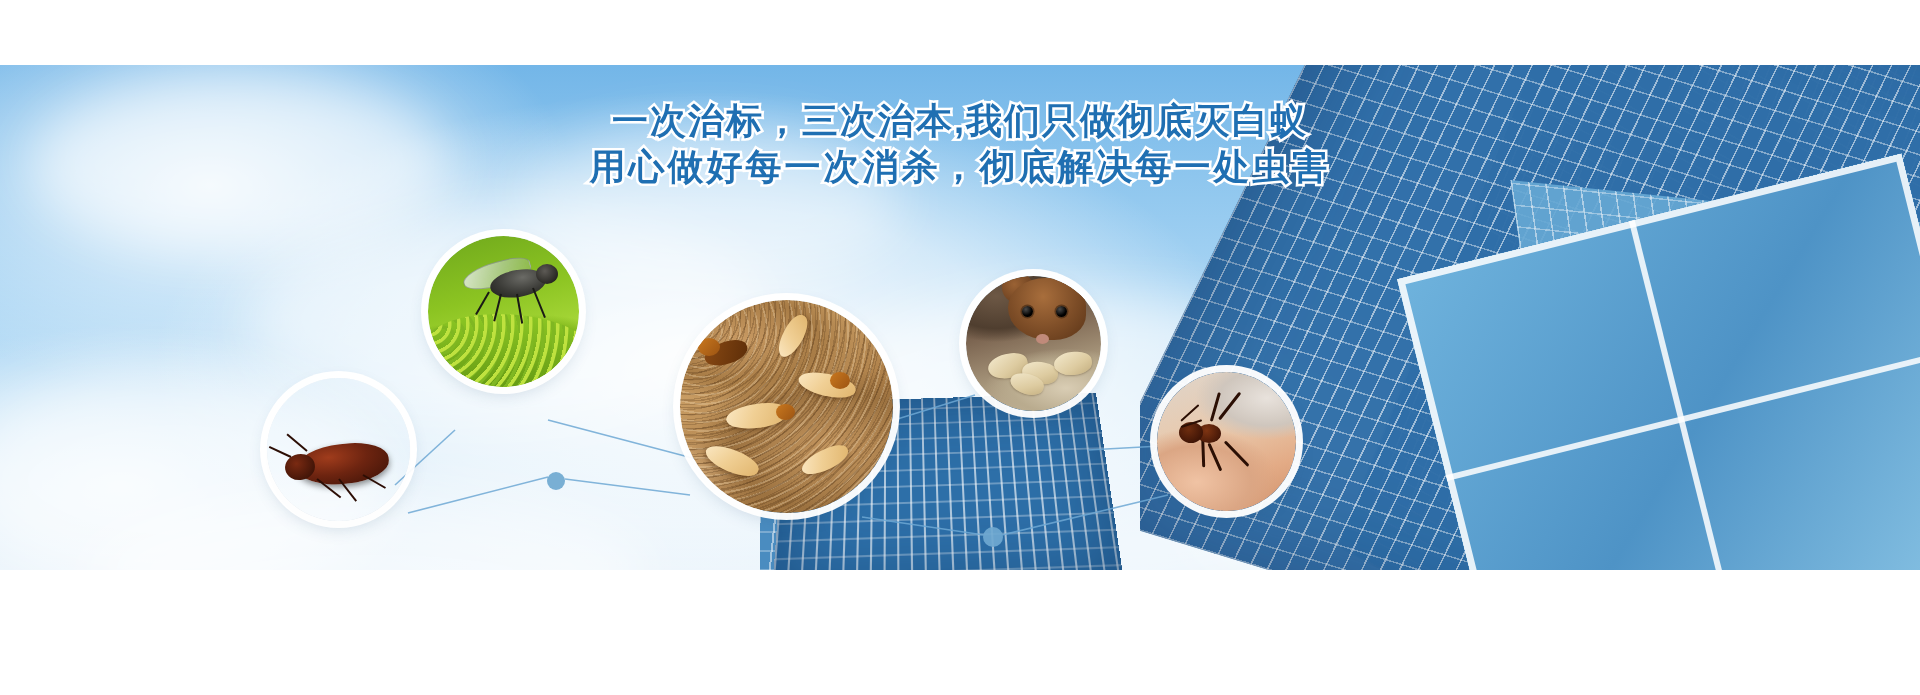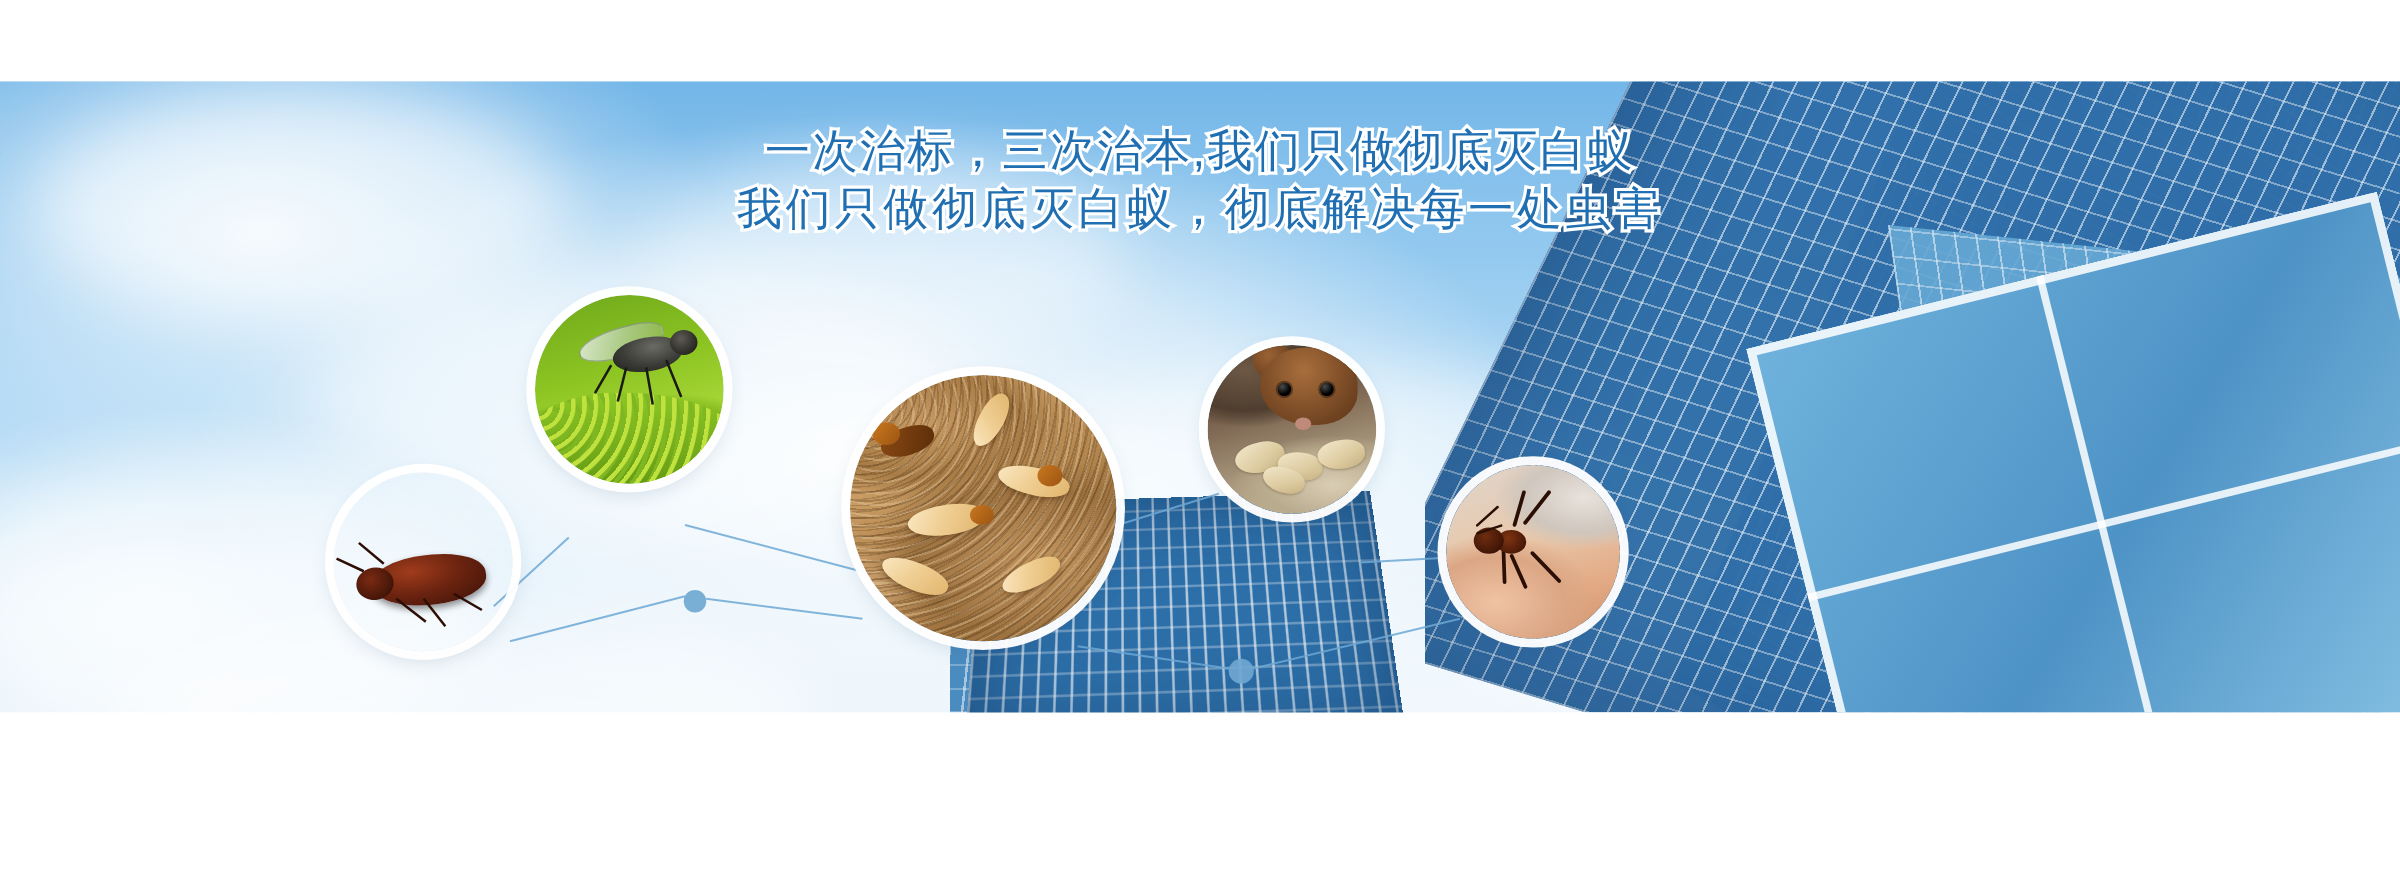--- a/index.html
+++ b/index.html
@@ -91,21 +91,21 @@
   }
 
   
   .headline{
     position:absolute;left:0;top:98px;width:1920px;text-align:center;
     pointer-events:none;
   }
   .hl-line{
     display:block;
     font-size:36px;
-    font-weight:normal;
+    font-weight:bold;
     letter-spacing:2px;
     color:#1f6fb2;
     line-height:46px;
     -webkit-text-stroke:5px #ffffff;
     paint-order:stroke fill;
     text-shadow:0 1px 2px rgba(255,255,255,.9);
   }
   .hl-line.l2{letter-spacing:3px;}
 
   
@@ -363,19 +363,19 @@
       <div class="abody"></div>
       <div class="athorax"></div>
       <div class="ahead"></div>
       <div class="aant" style="left:24px;top:48px;width:24px;transform:rotate(-42deg);"></div>
       <div class="aant" style="left:24px;top:54px;width:22px;transform:rotate(-18deg);"></div>
     </div>
   </div>
 
   <div class="headline">
     <span class="hl-line l1">一次治标，三次治本,我们只做彻底灭白蚁</span>
-    <span class="hl-line l2">我们只做彻底灭白蚁，彻底解决每一处虫害</span>
+    <span class="hl-line l2">用心做好每一次消杀，彻底解决每一处虫害</span>
   </div>
 
   <div class="bar-top"></div>
   <div class="bar-bottom"></div>
 
 </div>
 
 </body></html>

